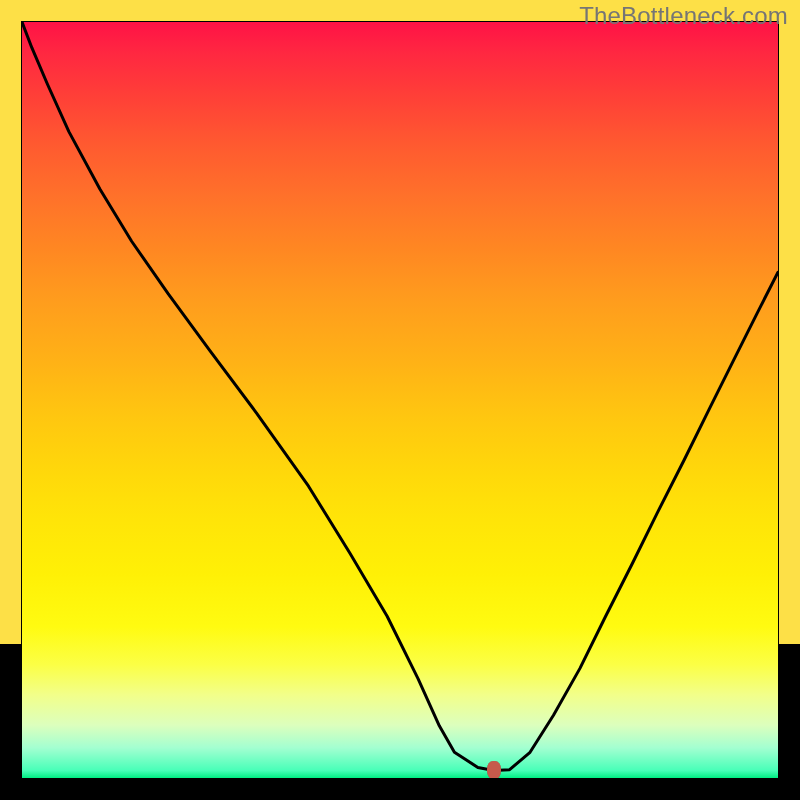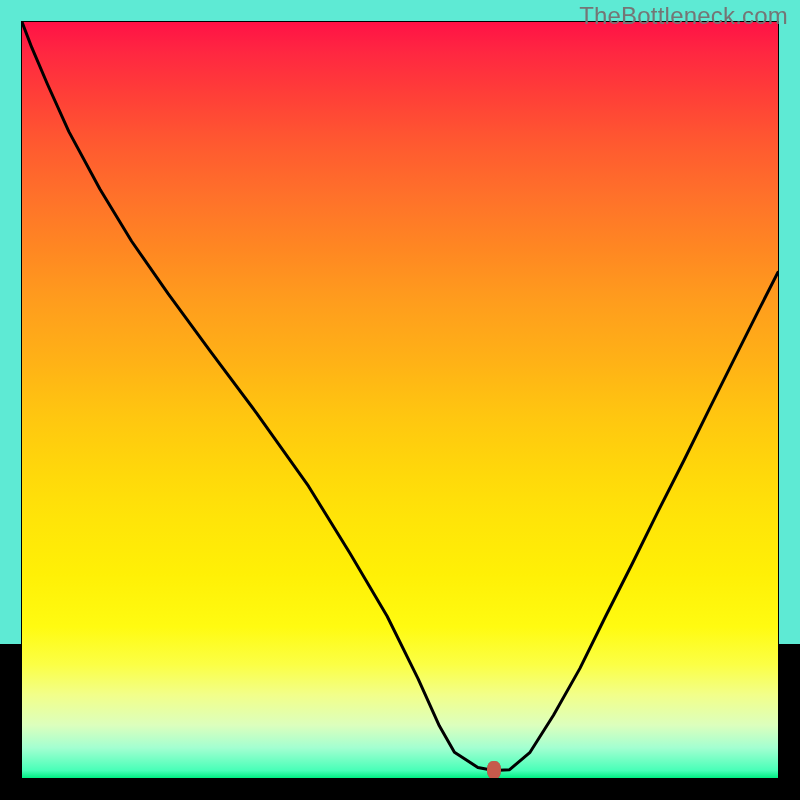--- a/index.html
+++ b/index.html
@@ -7,21 +7,21 @@
     padding: 0;
     width: 800px;
     height: 800px;
     background: #000;
     overflow: hidden;
   }
   .stage {
     position: relative;
     width: 800px;
     height: 644px;
-    background: #5eead4;
+    background: #fde047;
   }
   .watermark {
     position: absolute;
     top: 2px;
     right: 12px;
     color: #757575;
     font-family: Arial, Helvetica, sans-serif;
     font-size: 24px;
     letter-spacing: 0.2px;
     z-index: 3;

